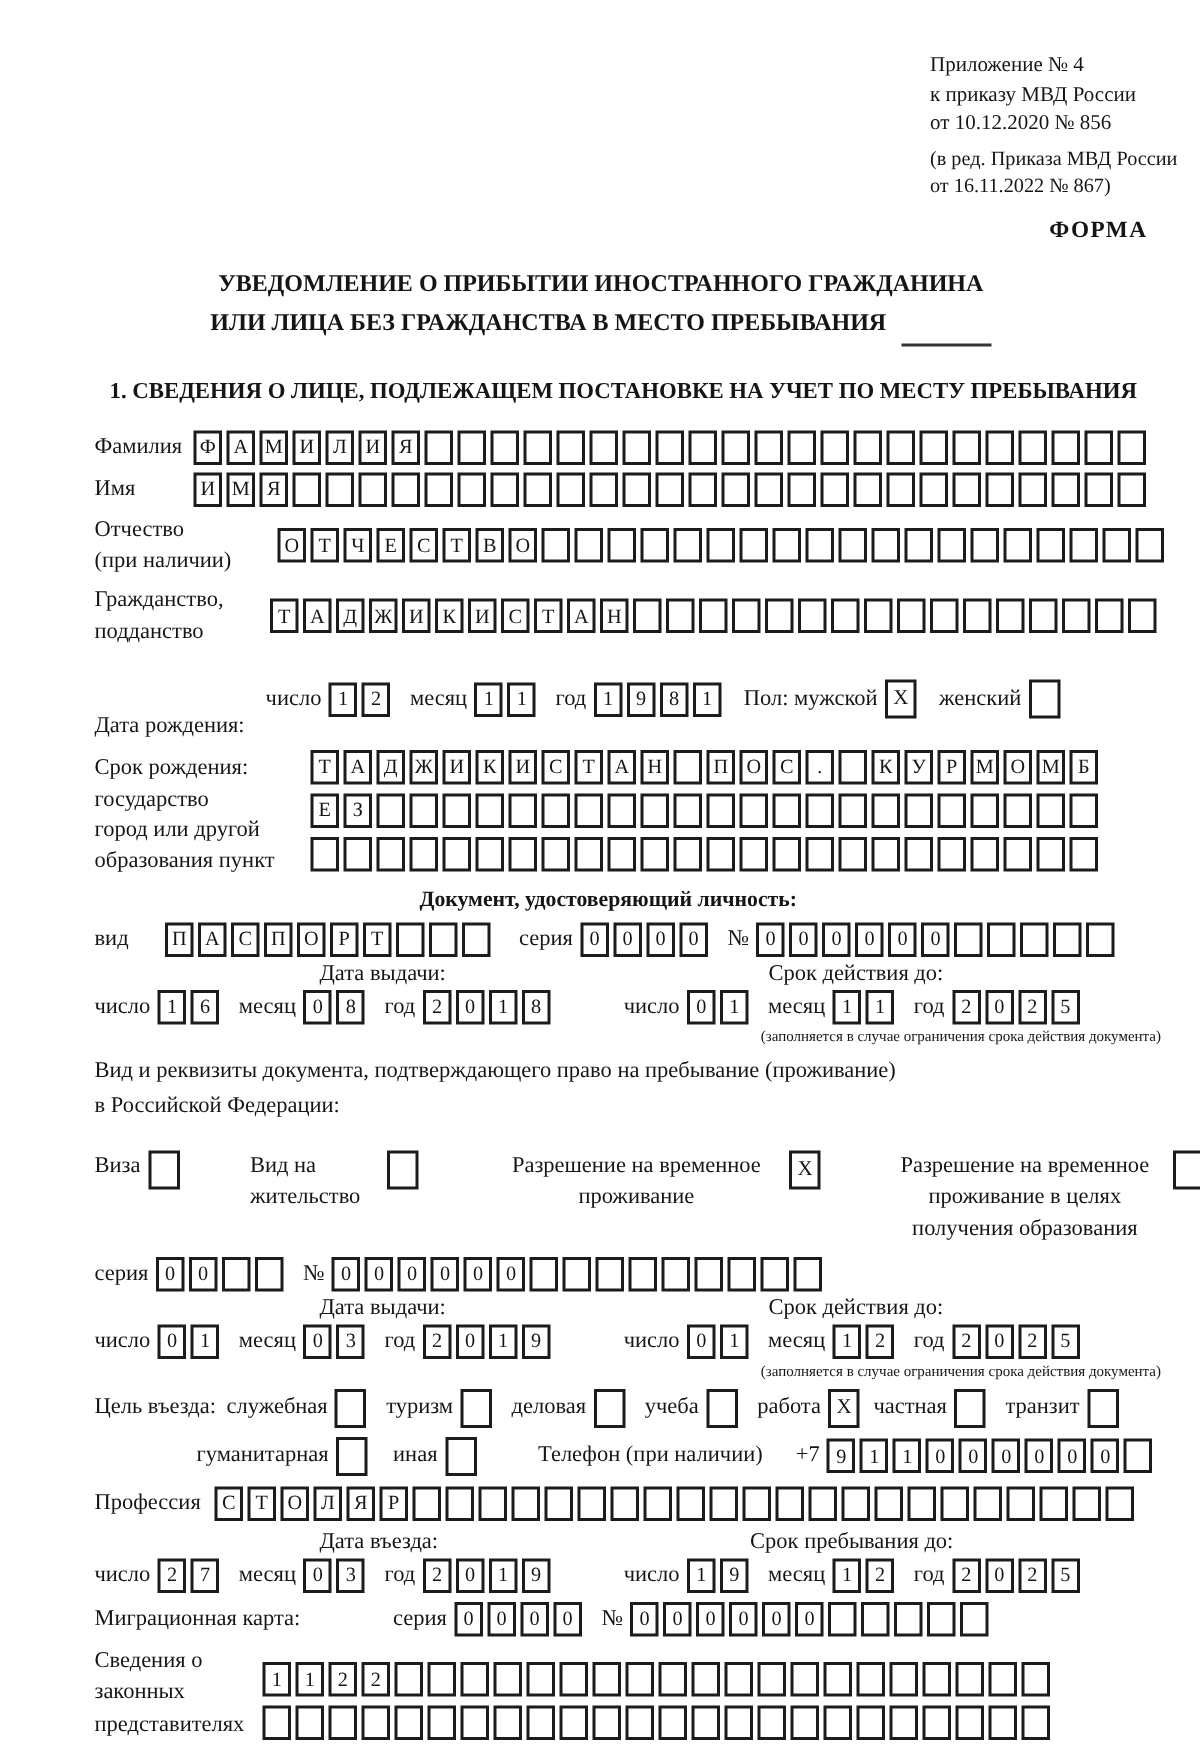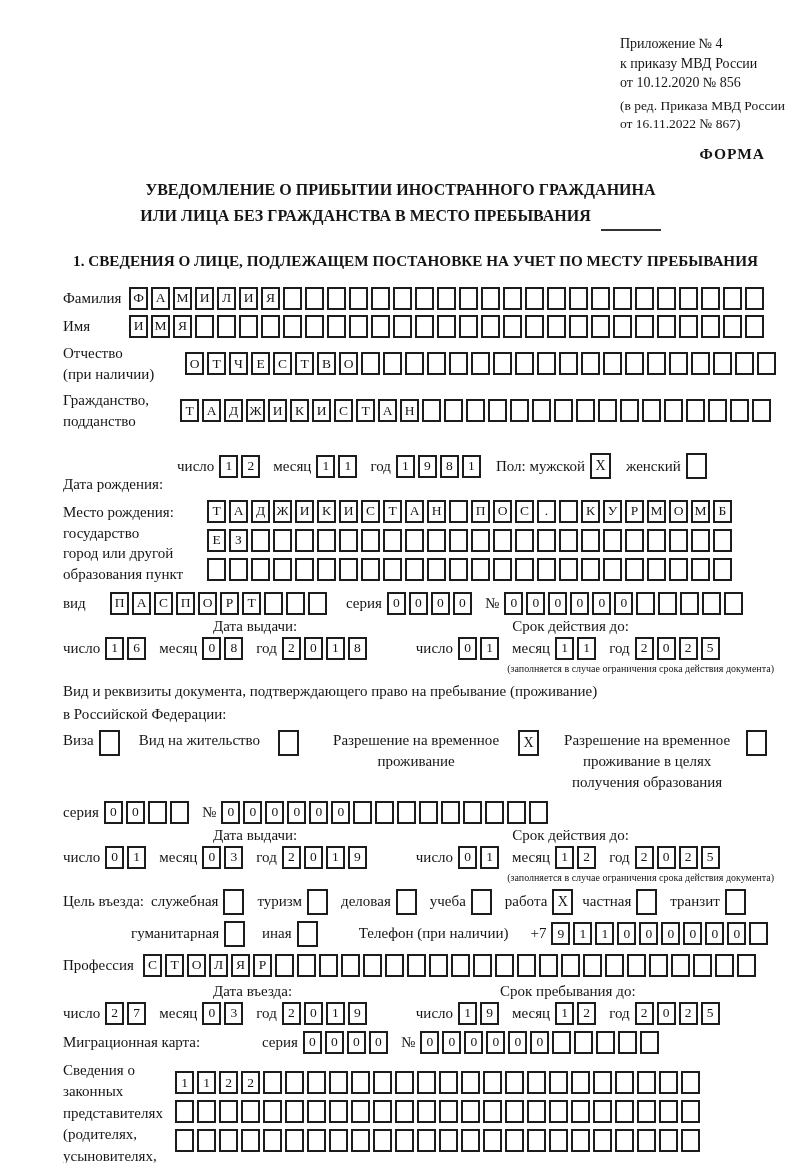--- a/index.html
+++ b/index.html
@@ -39,21 +39,21 @@
   .date-heads .h1 { margin-left:150px; }
   .date-heads .h2 { margin-left:215px; }
   .date-row { display:flex; align-items:center; margin-top:2px; margin-bottom:3px; }
   .dgroup { display:flex; align-items:center; }
   .dl { margin-right:5px; }
   .dm { margin-left:10px; margin-right:5px; }
   .note { text-align:right; padding-right:14px; font-size:10px; margin-bottom:6px; }
 
   .intro { line-height:23px; margin-bottom:4px; }
 
-  .opts { display:flex; align-items:flex-start; margin-top:4px; margin-bottom:8px; }
+  .opts { display:flex; align-items:flex-start; margin-top:18px; margin-bottom:8px;gap:28px; }
   .opt { display:flex; align-items:flex-start; }
   .optlbl { line-height:21px; }
   .optlbl.c { text-align:center; }
   .opt .boxes { margin-left:8px; }
 
   .purpose { display:flex; align-items:center; margin-bottom:6px; }
   .purpose .plbl { margin-right:7px; }
   .purpose .olbl { margin-right:5px; }
   .purpose .boxes { margin-right:10px; }
 
@@ -252,21 +252,21 @@
         <span class="cell">X</span>
       </span>
     <span class="dm" style="margin-left:12px;">женский</span>
     <span class="boxes cb">
         <span class="cell"></span>
       </span>
   </div>
 
   <div class="row">
     <span class="labelcol" style="width:144px; line-height:20.5px;">
-      <div>Место рождения:</div>
+      <div>Срок рождения:</div>
       <div>государство</div>
       <div>город или другой</div>
       <div>образования пункт</div>
     </span>
     <span class="boxrows">
       <span class="boxes">
           <span class="cell">Т</span>
           <span class="cell">А</span>
           <span class="cell">Д</span>
           <span class="cell">Ж</span>
@@ -339,20 +339,21 @@
           <span class="cell"></span>
           <span class="cell"></span>
           <span class="cell"></span>
           <span class="cell"></span>
           <span class="cell"></span>
           <span class="cell"></span>
         </span>
     </span>
   </div>
 
+  <div class="center-bold">Документ, удостоверяющий личность:</div>
 
   <div class="date-row">
     <span class="dl" style="width:42px;">вид</span>
     <span class="boxes">
         <span class="cell">П</span>
         <span class="cell">А</span>
         <span class="cell">С</span>
         <span class="cell">П</span>
         <span class="cell">О</span>
         <span class="cell">Р</span>

